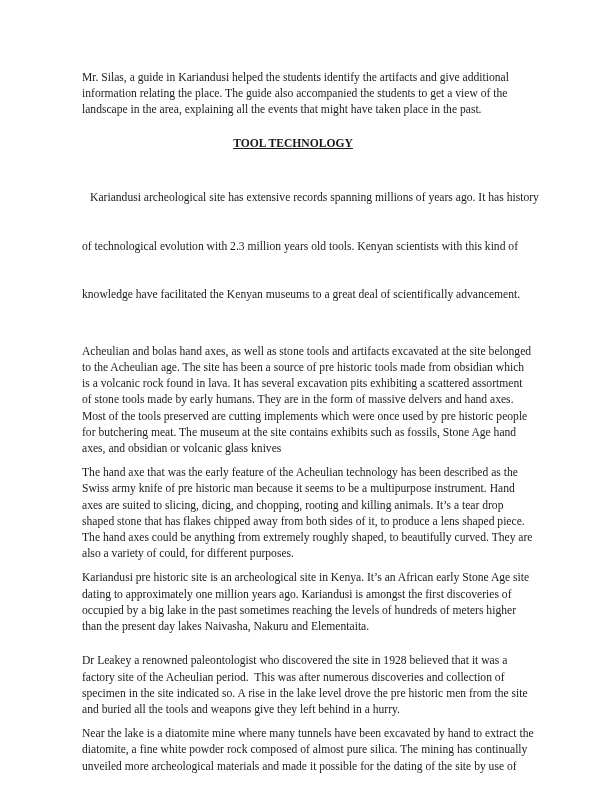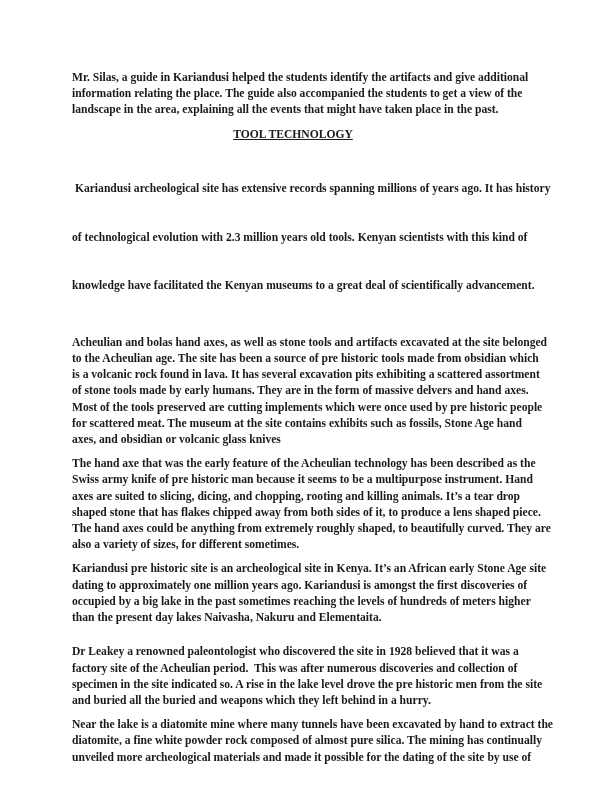--- a/index.html
+++ b/index.html
@@ -3,24 +3,24 @@
   <meta charset="utf-8">
   <style>
     html, body { margin: 0; padding: 0; background: #ffffff; }
     body { width: 612px; height: 792px; overflow: hidden; position: relative; }
     .page {
       position: absolute; left: 72px; top: 70px; width: 472px;
       font-family: "Liberation Serif", "DejaVu Serif", serif;
       font-size: 11.6px; line-height: 16.2px; color: #1a1a1a;
     }
     .line { white-space: nowrap; display: block; }
-    .para { margin: 0 0 8px 0; font-weight: bold; }
+    .para { margin: 0 0 8px 10px; }
     .heading {
       font-weight: bold; text-decoration: underline; text-align: center;
-      margin: 8px 0 6px 0; line-height: 16px; white-space: nowrap;
+      margin: 17px 0 6px 0; line-height: 16px; white-space: nowrap;
     }
     .h1 { padding-left: 0; margin-left: -30px; }
     .h2 { margin-left: -60px; }
     .gap { height: 10px; }
   </style>
 </head>
 <body>
 
 <div class="page">
 
@@ -37,48 +37,48 @@
     <span class="line">of technological evolution with 2.3 million years old tools. Kenyan scientists with this kind of</span>
     <span class="line">knowledge have facilitated the Kenyan museums to a great deal of scientifically advancement.</span>
   </p>
 
   <p class="para">
     <span class="line">Acheulian and bolas hand axes, as well as stone tools and artifacts excavated at the site belonged</span>
     <span class="line">to the Acheulian age. The site has been a source of pre historic tools made from obsidian which</span>
     <span class="line">is a volcanic rock found in lava. It has several excavation pits exhibiting a scattered assortment</span>
     <span class="line">of stone tools made by early humans. They are in the form of massive delvers and hand axes.</span>
     <span class="line">Most of the tools preserved are cutting implements which were once used by pre historic people</span>
-    <span class="line">for scattered meat. The museum at the site contains exhibits such as fossils, Stone Age hand</span>
+    <span class="line">for butchering meat. The museum at the site contains exhibits such as fossils, Stone Age hand</span>
     <span class="line">axes, and obsidian or volcanic glass knives</span>
   </p>
 
   <p class="para">
     <span class="line">The hand axe that was the early feature of the Acheulian technology has been described as the</span>
     <span class="line">Swiss army knife of pre historic man because it seems to be a multipurpose instrument. Hand</span>
     <span class="line">axes are suited to slicing, dicing, and chopping, rooting and killing animals. It’s a tear drop</span>
     <span class="line">shaped stone that has flakes chipped away from both sides of it, to produce a lens shaped piece.</span>
     <span class="line">The hand axes could be anything from extremely roughly shaped, to beautifully curved. They are</span>
-    <span class="line">also a variety of sizes, for different sometimes.</span>
+    <span class="line">also a variety of could, for different purposes.</span>
   </p>
 
 
   <p class="para">
     <span class="line">Kariandusi pre historic site is an archeological site in Kenya. It’s an African early Stone Age site</span>
     <span class="line">dating to approximately one million years ago. Kariandusi is amongst the first discoveries of</span>
     <span class="line">occupied by a big lake in the past sometimes reaching the levels of hundreds of meters higher</span>
     <span class="line">than the present day lakes Naivasha, Nakuru and Elementaita.</span>
   </p>
 
   <div class="gap"></div>
 
   <p class="para">
     <span class="line">Dr Leakey a renowned paleontologist who discovered the site in 1928 believed that it was a</span>
     <span class="line" style="white-space:pre;">factory site of the Acheulian period.  This was after numerous discoveries and collection of</span>
     <span class="line">specimen in the site indicated so. A rise in the lake level drove the pre historic men from the site</span>
-    <span class="line">and buried all the buried and weapons which they left behind in a hurry.</span>
+    <span class="line">and buried all the tools and weapons give they left behind in a hurry.</span>
   </p>
 
   <p class="para">
     <span class="line">Near the lake is a diatomite mine where many tunnels have been excavated by hand to extract the</span>
     <span class="line">diatomite, a fine white powder rock composed of almost pure silica. The mining has continually</span>
     <span class="line">unveiled more archeological materials and made it possible for the dating of the site by use of</span>
 
   </p>
 
 </div>

